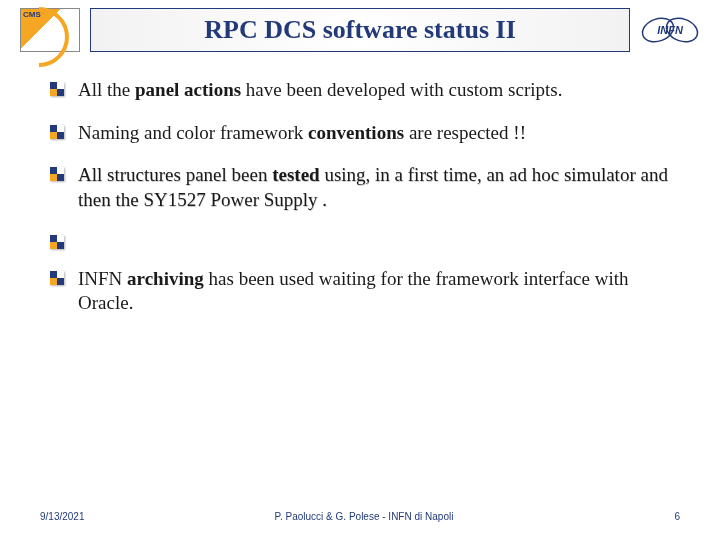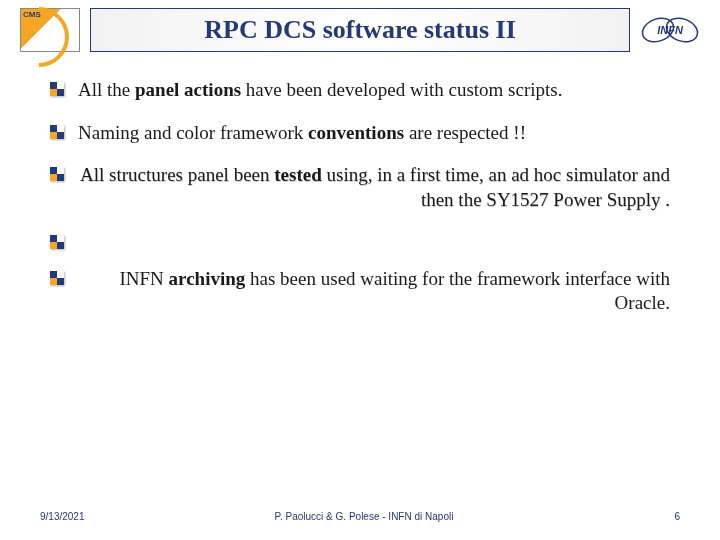--- a/index.html
+++ b/index.html
@@ -59,21 +59,20 @@
     position: relative;
   }
   .logo-infn svg { display:block; }
   .content {
     padding: 18px 50px 0 50px;
   }
   .bullet-row {
     display: flex;
     align-items: flex-start;
     margin-bottom: 18px;
-    text-align: right;
   }
   .bullet {
     width: 14px;
     height: 14px;
     margin-top: 4px;
     margin-right: 14px;
     flex-shrink: 0;
     background:
       linear-gradient(to right, #233a7a 50%, transparent 50%) 0 0/100% 50% no-repeat,
       linear-gradient(to right, #f5a623 50%, #233a7a 50%) 0 100%/100% 50% no-repeat;

